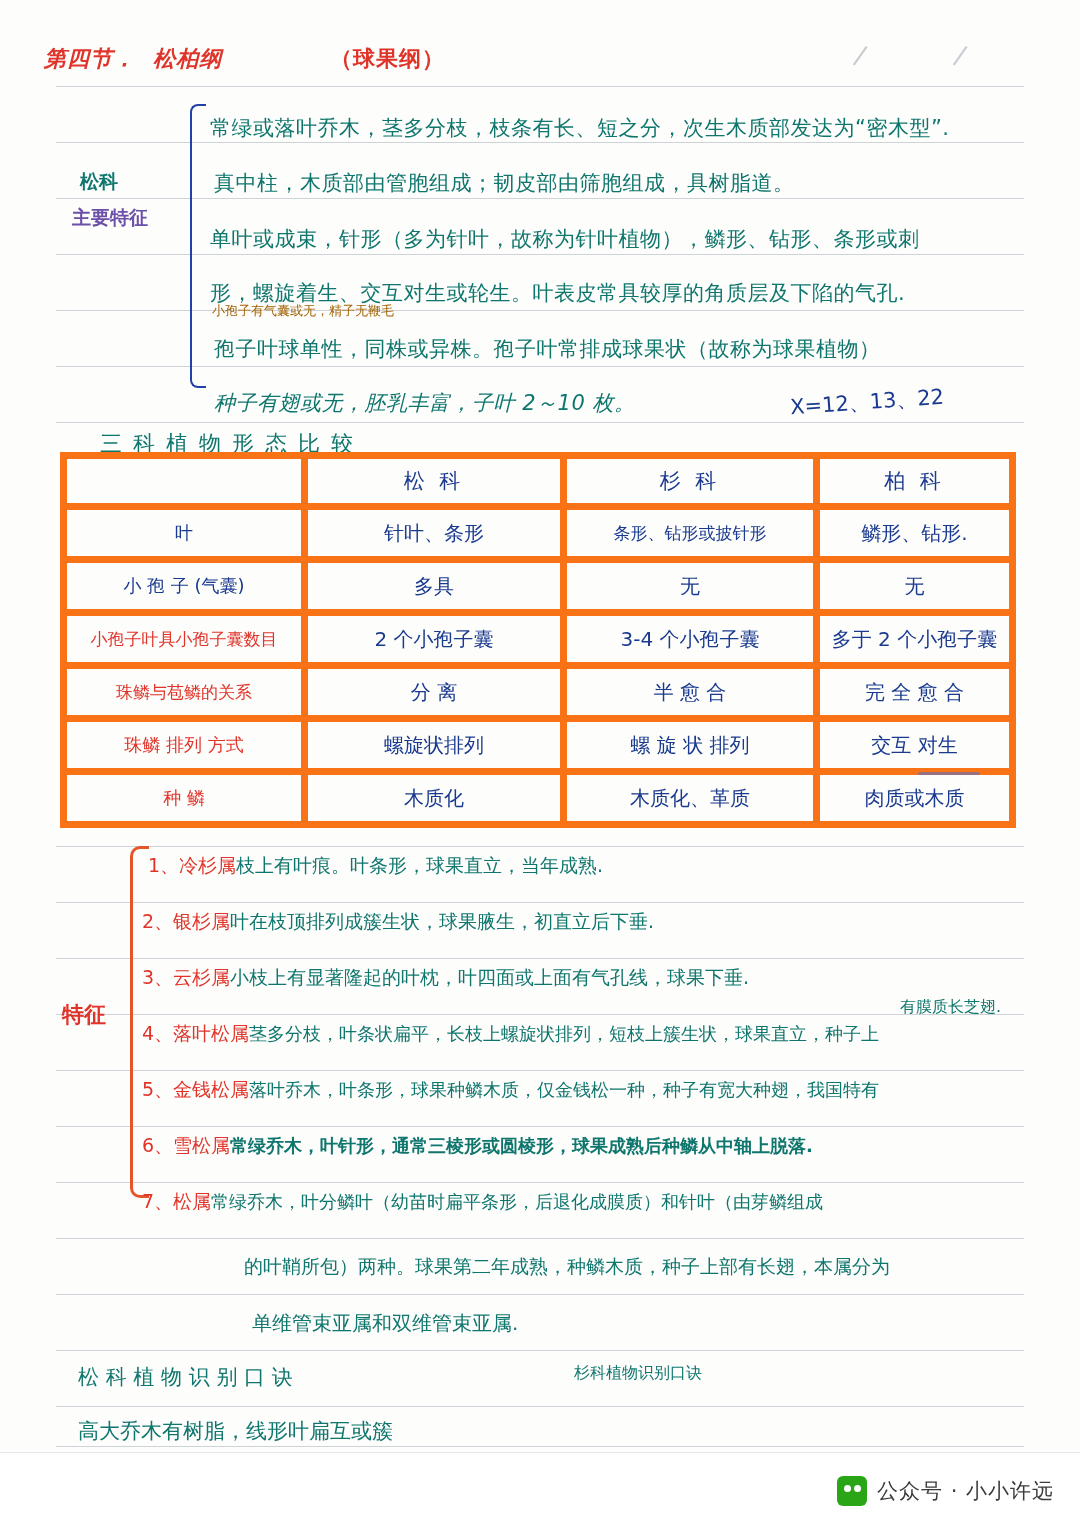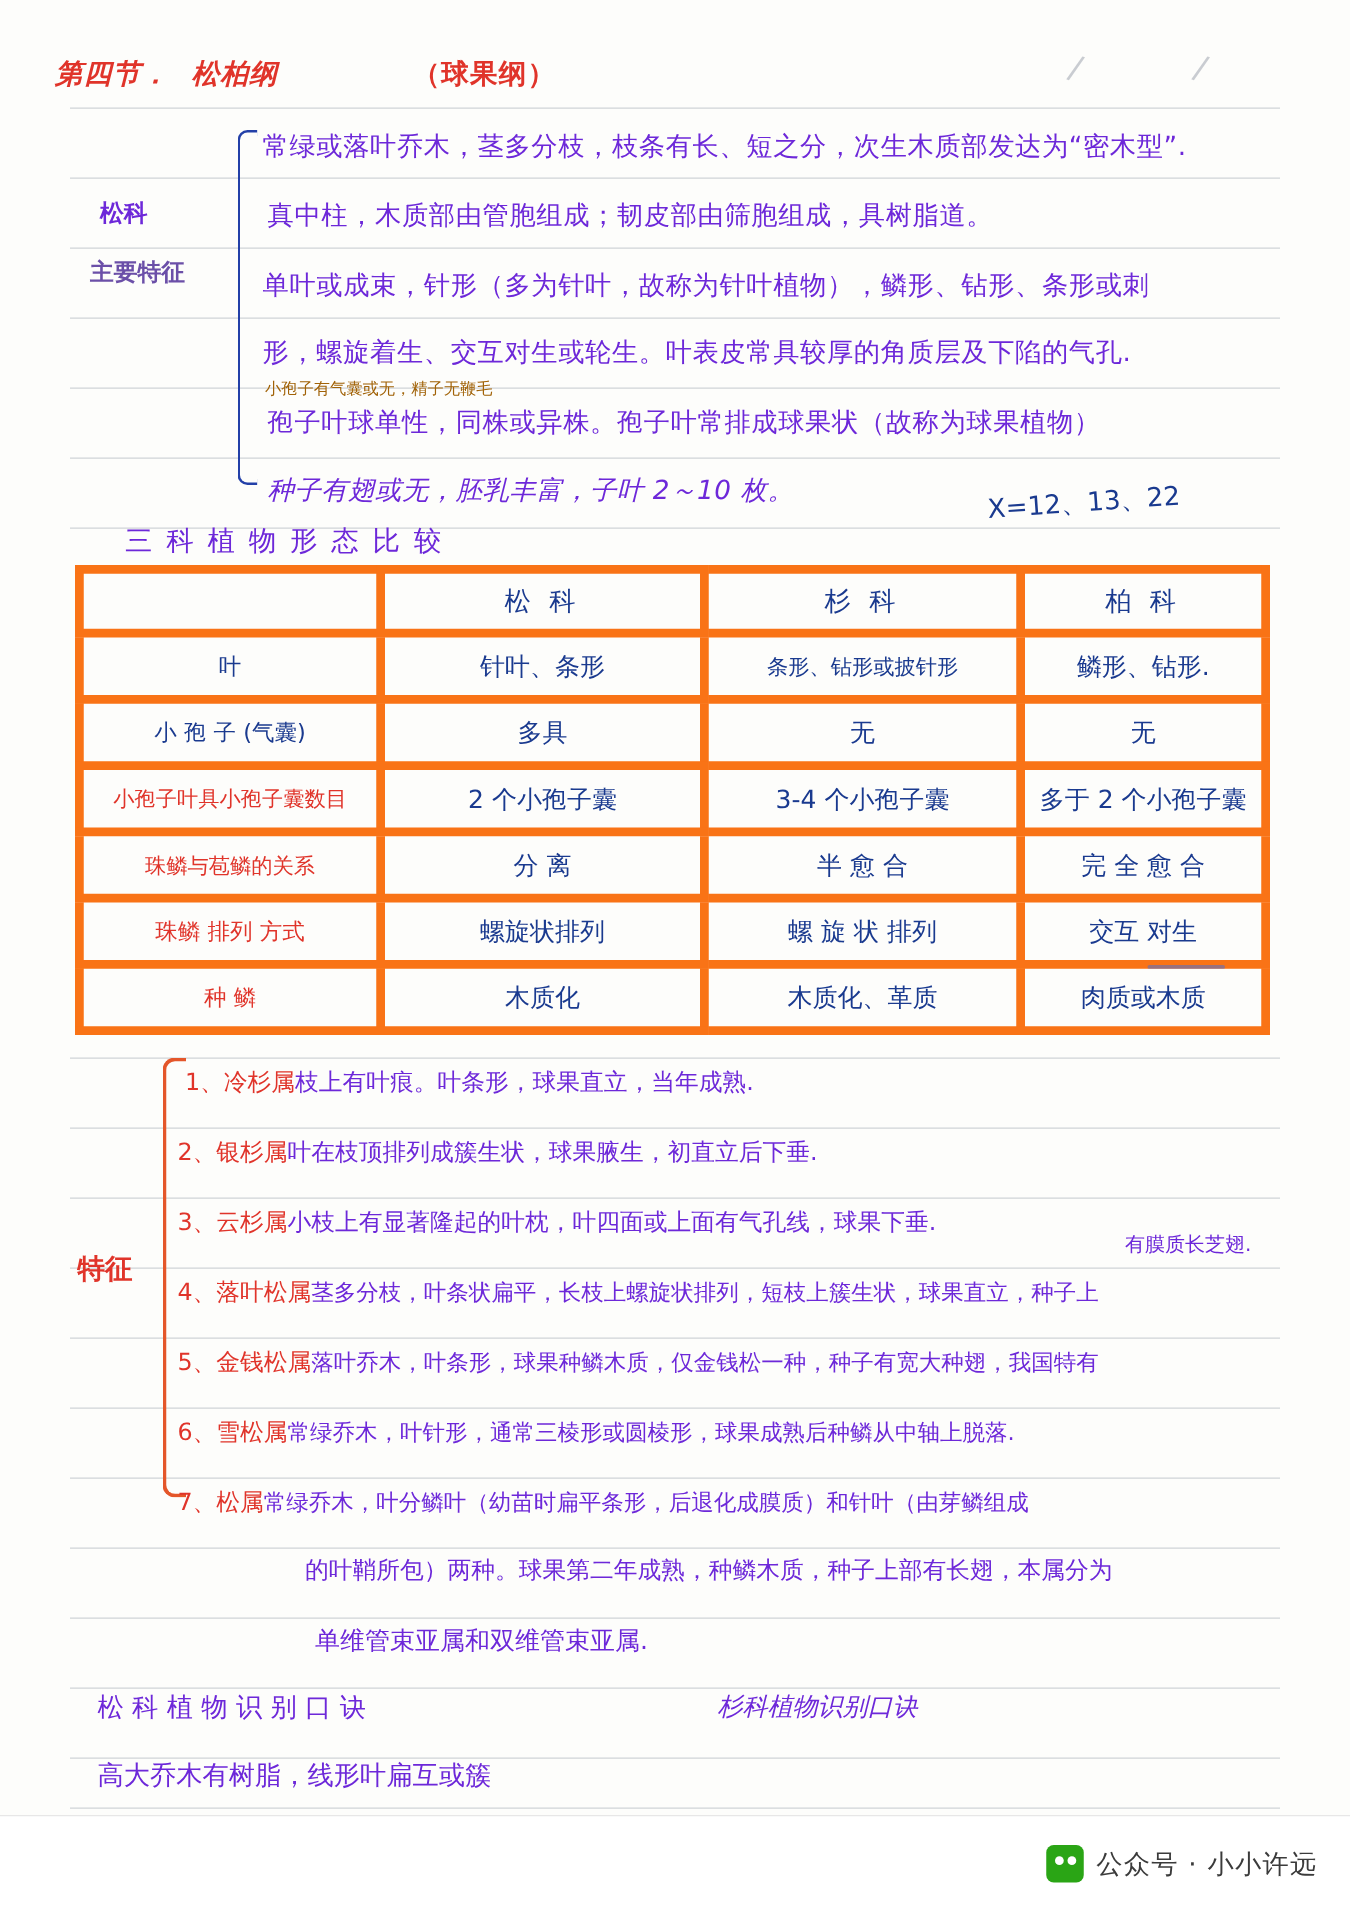--- a/index.html
+++ b/index.html
@@ -8,21 +8,21 @@
     background:#fdfdfb;
     font-family:"DejaVu Sans","Liberation Sans",sans-serif;
     position:relative;overflow:hidden;
   }
   
   .rules{position:absolute;left:0;top:0;width:1080px;height:1528px;pointer-events:none;}
   .rule{position:absolute;left:56px;width:968px;height:1px;background:#cfd3d8;}
   .page{position:absolute;left:0;top:0;width:1080px;height:1528px;}
 
   .hw{position:absolute;white-space:pre;font-family:"DejaVu Sans","Liberation Sans",sans-serif;}
-  .blue{color:#6d28d9;}
+  .blue{color:#0f766e;margin-top:11px;}
   .red{color:#e0342a;}
   .pencil{color:#a16207;}
   .purple{color:#6b4fa8;}
 
   .t-title{font-size:22px;font-weight:700;letter-spacing:1px;}
   .t-body{font-size:21px;letter-spacing:0.5px;}
   .t-small{font-size:13px;}
   .t-lbl{font-size:19px;font-weight:600;}
 
   
@@ -162,30 +162,30 @@
     <span class="hw red" style="position:static;">3、</span><span class="hw red" style="position:static;">云杉属</span><span class="hw blue" style="position:static;">小枝上有显著隆起的叶枕，叶四面或上面有气孔线，球果下垂.</span>
   </div>
   <div class="hw blue" style="left:900px;top:986px;font-size:16px;">有膜质长芝翅.</div>
   <div class="feat" style="left:142px;top:1021px;">
     <span class="hw red" style="position:static;">4、</span><span class="hw red" style="position:static;">落叶松属</span><span class="hw blue" style="position:static;font-size:18px;">茎多分枝，叶条状扁平，长枝上螺旋状排列，短枝上簇生状，球果直立，种子上</span>
   </div>
   <div class="feat" style="left:142px;top:1077px;">
     <span class="hw red" style="position:static;">5、</span><span class="hw red" style="position:static;">金钱松属</span><span class="hw blue" style="position:static;font-size:18px;">落叶乔木，叶条形，球果种鳞木质，仅金钱松一种，种子有宽大种翅，我国特有</span>
   </div>
   <div class="feat" style="left:142px;top:1133px;">
-    <span class="hw red" style="position:static;">6、</span><span class="hw red" style="position:static;">雪松属</span><span class="hw blue" style="position:static;font-size:18px;">常绿乔木，叶针形，通常三棱形或圆棱形，球果成熟后种鳞从中轴上脱落.</span>
+    <span class="hw red" style="position:static;">6、</span><span class="hw red" style="position:static;">雪松属</span><span class="hw blue" style="position:static;font-size:18px;font-weight:bold;">常绿乔木，叶针形，通常三棱形或圆棱形，球果成熟后种鳞从中轴上脱落.</span>
   </div>
   <div class="feat" style="left:142px;top:1189px;">
     <span class="hw red" style="position:static;">7、</span><span class="hw red" style="position:static;">松属</span><span class="hw blue" style="position:static;font-size:18px;">常绿乔木，叶分鳞叶（幼苗时扁平条形，后退化成膜质）和针叶（由芽鳞组成</span>
   </div>
   <div class="hw blue" style="left:244px;top:1243px;font-size:19px;">的叶鞘所包）两种。球果第二年成熟，种鳞木质，种子上部有长翅，本属分为</div>
   <div class="hw blue" style="left:252px;top:1299px;font-size:20px;">单维管束亚属和双维管束亚属.</div>
 
   <div class="hw blue" style="left:78px;top:1352px;font-size:21px;">松 科 植 物 识 别 口 诀</div>
-  <div class="hw blue" style="left:574px;top:1352px;font-size:20px;font-style:italic;">杉科植物识别口诀</div>
+  <div class="hw blue" style="left:574px;top:1352px;font-size:16px;">杉科植物识别口诀</div>
   <div class="hw blue" style="left:78px;top:1406px;font-size:21px;">高大乔木有树脂，线形叶扁互或簇</div>
 
   <div class="caret" style="left:236px;top:1462px;">∧</div>
   <div class="caret" style="left:534px;top:1462px;">∧</div>
   <div class="caret" style="left:800px;top:1462px;">∧</div>
 
   <div class="footer"></div>
   <div class="wx">
     <div class="qr"></div>
     <div class="txt">公众号 · 小小许远</div>

